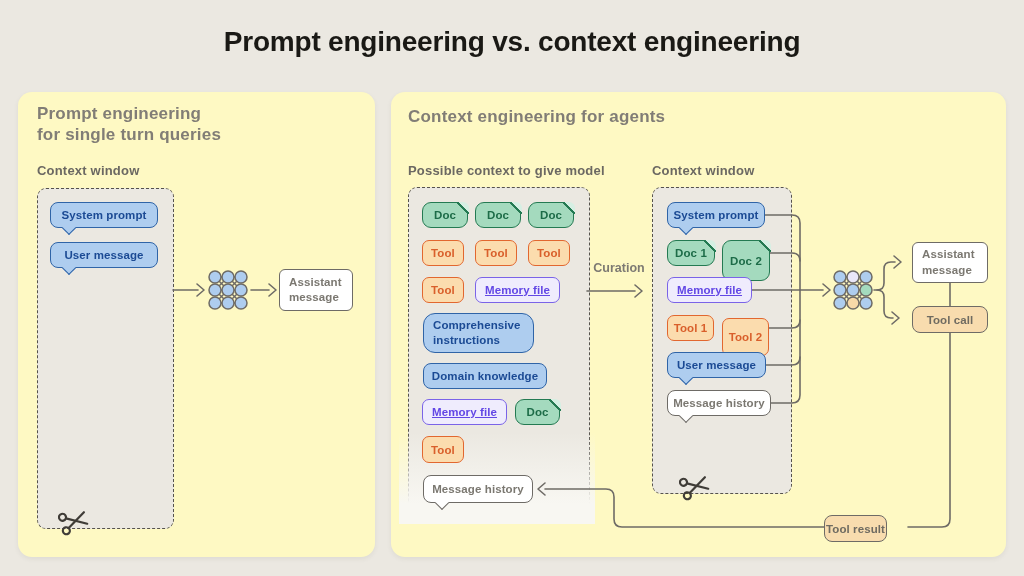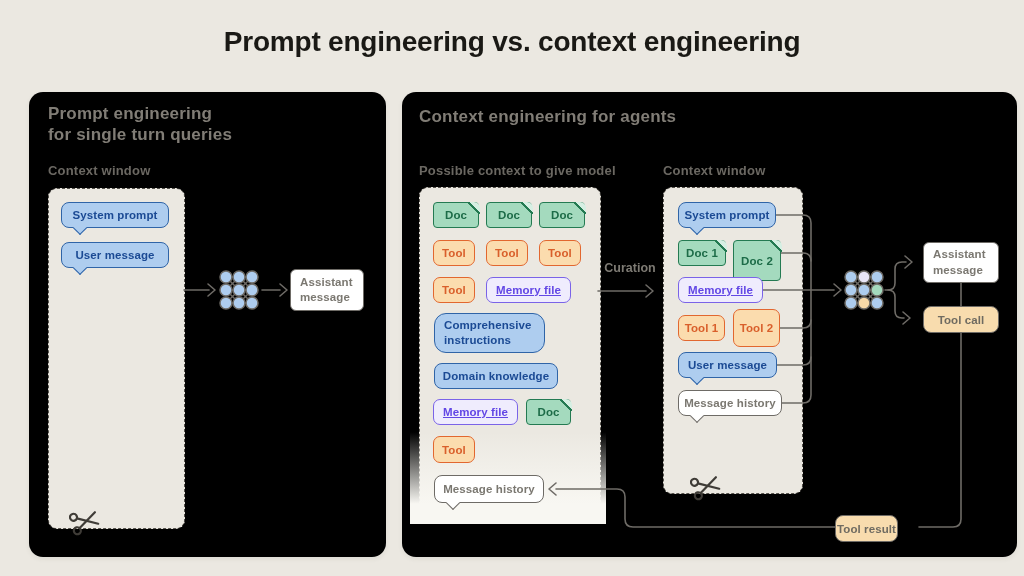--- a/index.html
+++ b/index.html
@@ -1,33 +1,33 @@
 <!DOCTYPE html>
 <html><head>
 <meta charset="utf-8">
 <style>
   html,body{margin:0;padding:0;background:#ebe8e1;font-family:"Liberation Sans",sans-serif;}
   .stage{position:relative;width:1024px;height:576px;background:#ebe8e1;overflow:hidden;padding-left:41px;}
   .title{position:absolute;left:0;top:26px;width:1024px;text-align:center;
          font-size:28px;font-weight:700;letter-spacing:-0.2px;color:#1a1915;margin:0;}
-  .card{position:absolute;background:#000000;border-radius:14px;box-shadow:0 2px 5px rgba(60,55,40,.07);margin-left:11px;}
+  .card{position:absolute;background:#fef9c3;border-radius:14px;box-shadow:0 2px 5px rgba(60,55,40,.07);}
   .card-left{left:18px;top:92px;width:357px;height:465px;}
   .card-right{left:391px;top:92px;width:615px;height:465px;}
   .card-heading{position:absolute;margin:0;font-size:17px;line-height:1.24;font-weight:700;
                 letter-spacing:.2px;color:#817d76;white-space:pre-line;}
   .sub-label{position:absolute;font-size:13px;font-weight:700;letter-spacing:.2px;color:#6b6862;}
   .dashed-box{position:absolute;background:#ebe8e1;border:1.6px dashed #55524c;border-radius:9px;z-index:0;}
   .pc-fade{position:absolute;left:8px;top:340px;width:196px;height:92px;z-index:1;
            background:linear-gradient(to bottom, rgba(248,247,242,0) 0%, #f8f7f2 78%);pointer-events:none;}
   .overlay{position:absolute;left:0;top:0;z-index:2;pointer-events:none;}
   .node{position:absolute;z-index:3;display:flex;align-items:center;justify-content:center;
         border-radius:7px;border:1.5px solid;font-size:11.5px;font-weight:700;letter-spacing:.1px;
         box-sizing:border-box;text-align:center;}
   .blue{background:#aecdef;border-color:#2f64a7;color:#1b4a94;}
-  .green{background:#a4dabe;border-color:#247a52;color:#1d6c48;border-radius:4px;}
+  .green{background:#a4dabe;border-color:#247a52;color:#1d6c48;border-radius:9px;}
   .orange{background:#fbdcae;border-color:#e2672f;color:#d95f2b;}
   .purple{background:#efecfd;border-color:#7a63e8;color:#6247e5;text-decoration:underline;}
   .white{background:#ffffff;border-color:#6e6b66;color:#7b7871;}
   .tan{background:#f8dcae;border-color:#6e6b66;color:#6f6b61;border-radius:8px;}
   .left-align{justify-content:flex-start;text-align:left;padding:0 9px;line-height:1.32;}
   .bubble{border-radius:8px;}
   .bubble::after{content:"";position:absolute;left:13px;bottom:-6px;width:9px;height:9px;
                  transform:rotate(45deg);border-right:1.5px solid;border-bottom:1.5px solid;}
   .blue.bubble::after{background:#aecdef;border-color:#2f64a7;}
   .white.bubble::after{background:#ffffff;border-color:#6e6b66;}
@@ -204,21 +204,21 @@
       </div>
     <div class="node green doc" style="left:331px;top:148px;width:48px;height:41px;">
       <span>Doc 2</span>
       </div>
     <div class="node purple" style="left:276px;top:185px;width:85px;height:26px;">
       <span>Memory file</span>
       </div>
     <div class="node orange" style="left:276px;top:223px;width:47px;height:26px;">
       <span>Tool 1</span>
       </div>
-    <div class="node orange" style="left:331px;top:217px;width:47px;height:38px;">
+    <div class="node orange" style="left:331px;top:226px;width:47px;height:38px;">
       <span>Tool 2</span>
       </div>
     <div class="node blue bubble" style="left:276px;top:260px;width:99px;height:26px;">
       <span>User message</span>
       </div>
     <div class="node white bubble" style="left:276px;top:298px;width:104px;height:26px;">
       <span>Message history</span>
       </div>
 
     <svg class="overlay" style="left:441px;top:177px;" width="42" height="42" viewBox="0 0 42 42">

